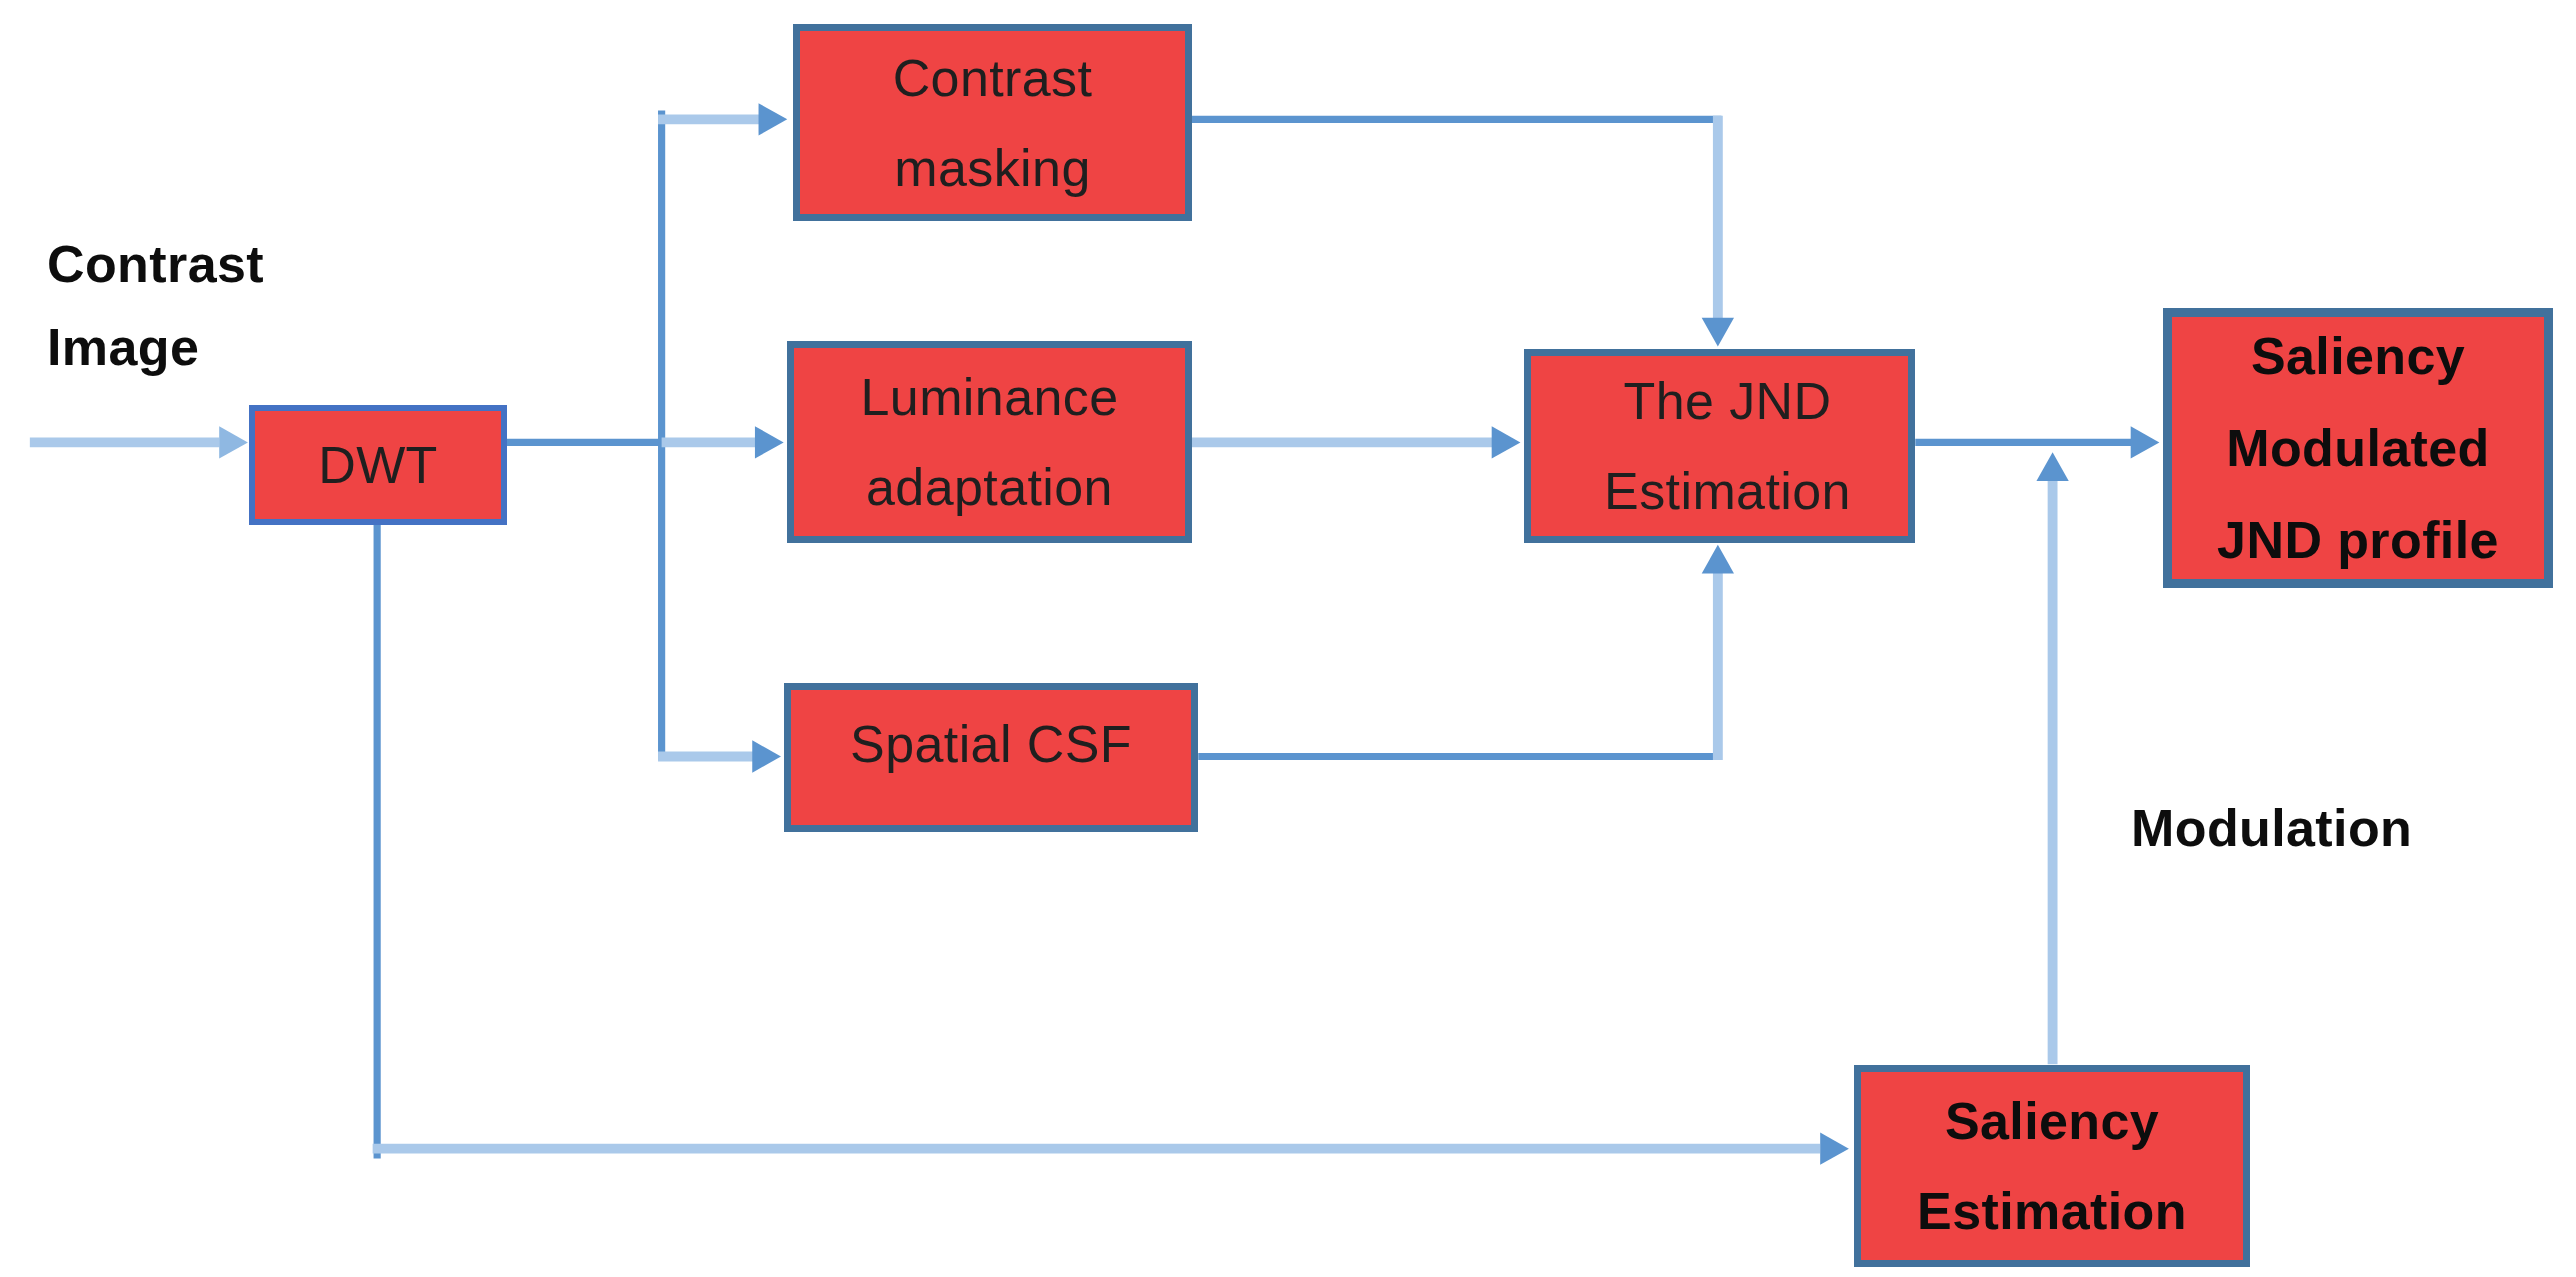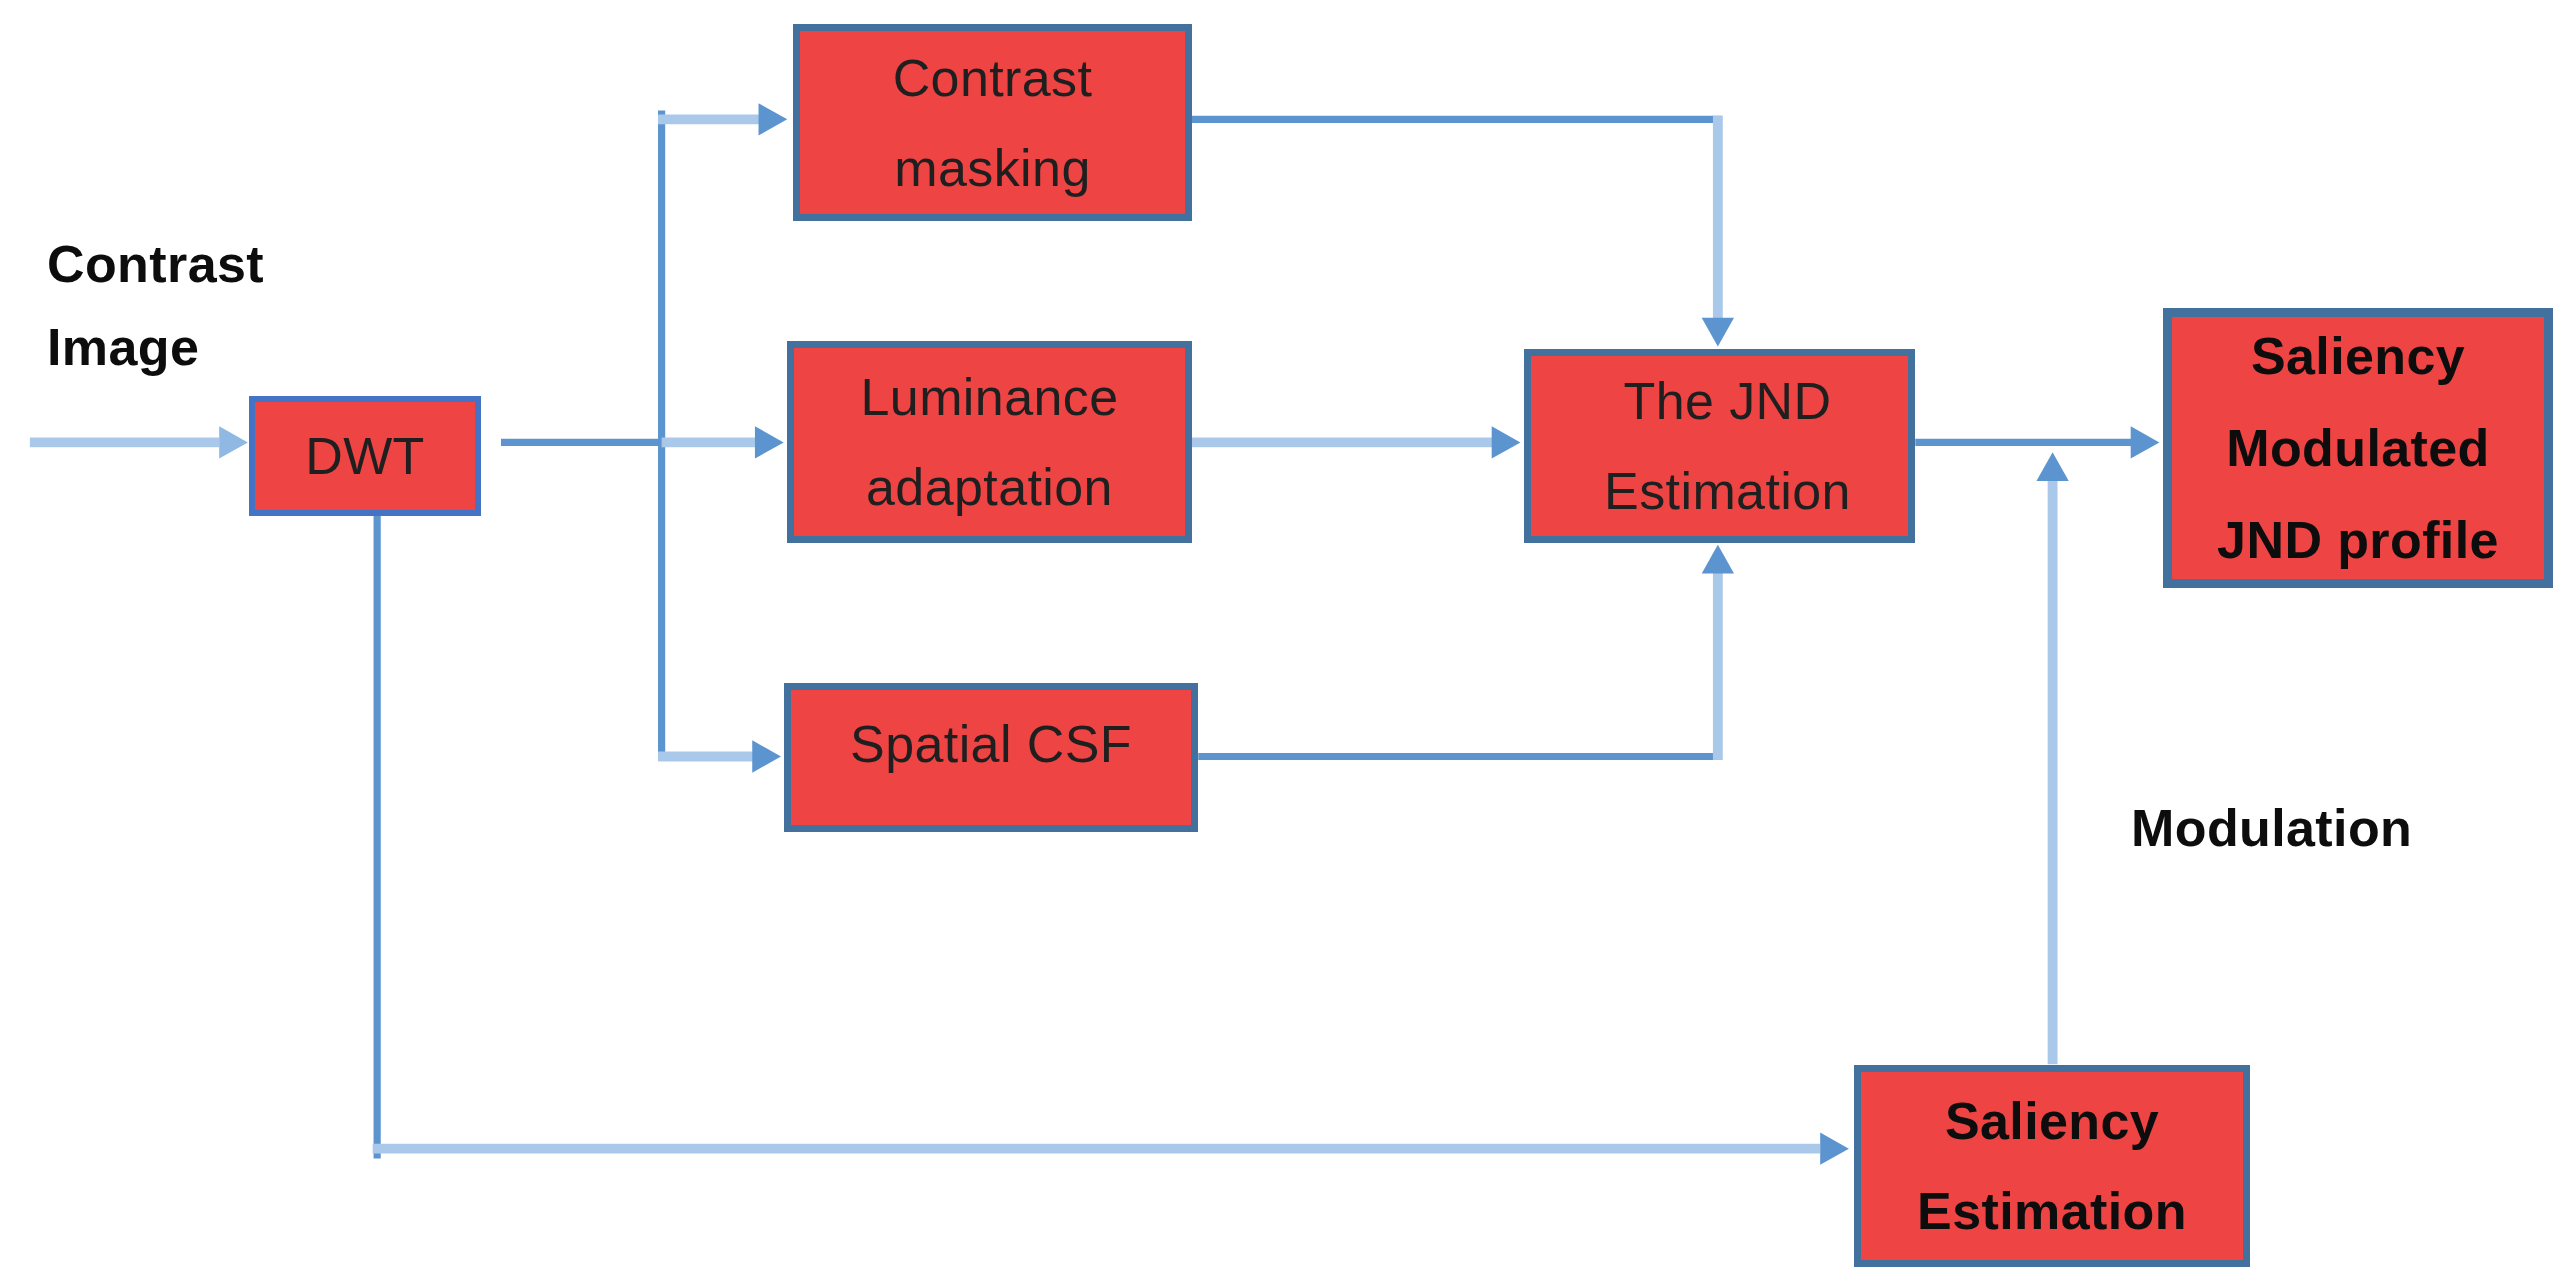--- a/index.html
+++ b/index.html
@@ -38,21 +38,21 @@
     align-items: center;
     justify-content: center;
     text-align: center;
     font-size: 52px;
     line-height: 90px;
     color: var(--node-text, #1f1f1f);
     letter-spacing: 0.4px;
   }
   .node .tline { display: block; white-space: nowrap; }
 
-  .node-dwt                 { left: 249px;  top: 396px;  width: 232px; height: 120px; border-color: var(--dwt-border, #4472c4); border-width: 6.3px; }
+  .node-dwt                 { left: 249px;  top: 405px;  width: 258px; height: 120px; border-color: var(--dwt-border, #4472c4); border-width: 6.3px; }
   .node-contrast            { left: 793px;  top: 24px;   width: 399px; height: 197px; }
   .node-luminance           { left: 787px;  top: 341px;  width: 405px; height: 202px; text-align: right; }
   .node-spatial             { left: 784px;  top: 683px;  width: 414px; height: 149px; padding-bottom: 27px; }
   .node-jnd                 { left: 1524px; top: 349px;  width: 391px; height: 194px; padding-left: 16px; }
   .node-saliency-modulated  { left: 2163px; top: 308px;  width: 390px; height: 280px; border-width: 9px; font-weight: bold; line-height: 92px; color: var(--label-text, #0d0d0d); }
   .node-saliency-estimation { left: 1854px; top: 1065px; width: 396px; height: 202px; font-weight: bold; color: var(--label-text, #0d0d0d); }
 
   .float-label {
     position: absolute;
     font-weight: bold;

